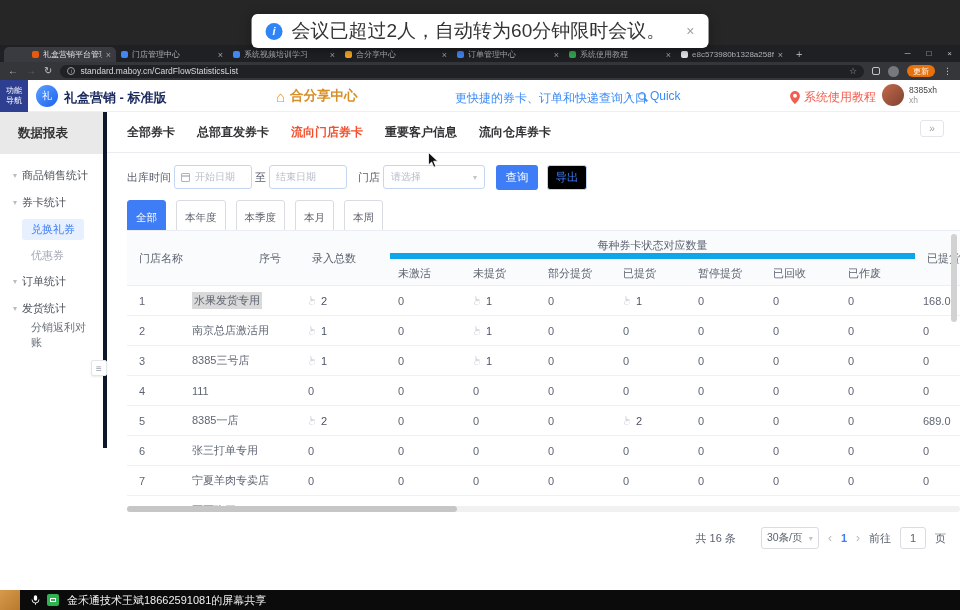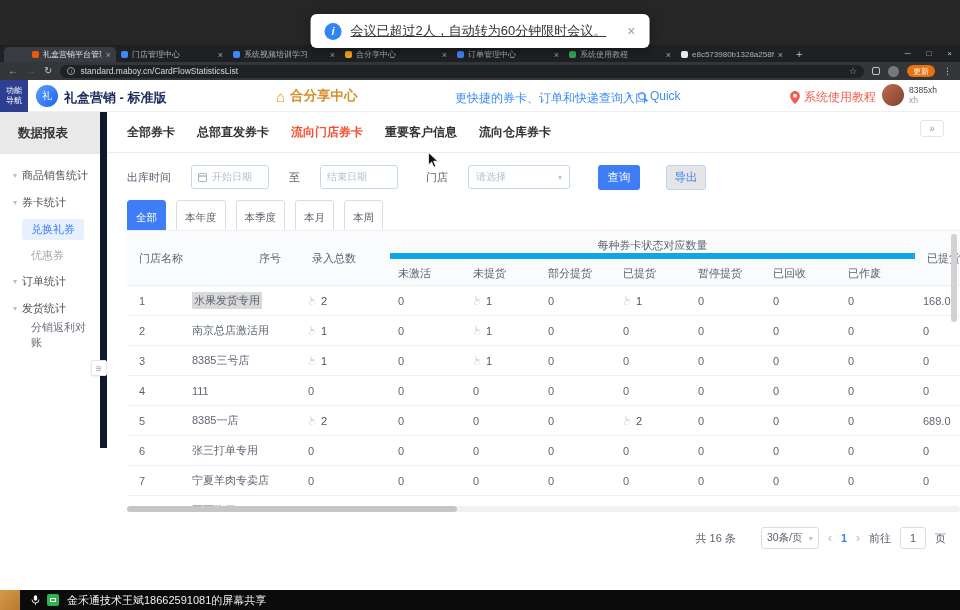--- a/index.html
+++ b/index.html
@@ -6,21 +6,21 @@
   body { margin:0; background:#000; font-family:"Liberation Sans","DejaVu Sans",sans-serif; }
   .screen { position:relative; width:960px; height:610px; background:#fff; overflow:hidden; }
 
   
   .win-top { position:absolute; left:0; top:0; width:960px; height:45px; background:#262626; }
   .notif { position:absolute; top:14px; left:50%; transform:translateX(-50%); height:34px;
            background:#fff; border-radius:6px; box-shadow:0 3px 12px rgba(0,0,0,.35);
            display:flex; align-items:center; padding:0 14px; gap:9px; z-index:100; }
   .notif-icon { width:17px; height:17px; border-radius:50%; background:#2f84f6; color:#fff;
                 font-size:11px; font-weight:bold; display:flex; align-items:center; justify-content:center; font-style:italic;}
-  .notif-text { font-size:13px; color:#333; white-space:nowrap;text-decoration:underline; }
+  .notif-text { font-size:19px; color:#333; white-space:nowrap; }
   .notif-close { margin-left:12px; color:#9aa0a8; font-size:14px; cursor:default; }
 
   .tabbar { position:absolute; left:0; top:45px; width:960px; height:17px; background:#1f2023;
             display:flex; align-items:flex-end; padding-left:4px; }
   .btab { width:112px; height:15px; display:flex; align-items:center; gap:4px; padding:0 5px;
           border-radius:5px 5px 0 0; overflow:hidden; flex:none; }
   .btab.active { background:#393b40;padding-left:28px; }
   .bfav { width:7px; height:7px; border-radius:2px; flex:none; }
   .btab-label { font-size:8px; color:#aab0b6; white-space:nowrap; overflow:hidden; flex:1; }
   .btab.active .btab-label { color:#dfe1e4; }
@@ -68,21 +68,21 @@
   .tutorial { position:absolute; left:790px; top:9px; display:flex; align-items:center; gap:4px; }
   .tutorial-text { font-size:12px; color:#f25d4e; }
   .user { position:absolute; left:882px; top:4px; display:flex; align-items:center; gap:5px; }
   .avatar { width:22px; height:22px; border-radius:50%; background:linear-gradient(135deg,#c46a4a,#7e4232); }
   .user-lines { display:flex; flex-direction:column; line-height:10px; }
   .user-l1 { font-size:8.5px; color:#444; }
   .user-l2 { font-size:8.5px; color:#999; }
 
   
   .sidebar { position:absolute; left:0; top:112px; width:107px; height:336px; background:#fff;
-             border-right:7px solid #0f172a; }
+             border-right:4px solid #0f172a; }
   .sidebar-title { height:42px; background:#e9e9e9; display:flex; align-items:center;
                    padding-left:18px; font-size:12.5px; font-weight:bold; color:#333; }
   .smenu { padding-top:8px; }
   .smenu-item { height:27px; display:flex; align-items:center; padding-left:13px; gap:5px;
                 font-size:11px; color:#4c5159; }
   .smenu-caret { font-size:8px; color:#b8bcc4; }
   .smenu-child { height:26px; display:flex; align-items:center; padding-left:22px; font-size:11px; color:#6a707a; }
   .smenu-child .pill { padding:3px 9px; border-radius:3px; }
   .smenu-child.active .pill { background:#e6f0ff; color:#3f7df6; }
   .smenu-child.muted { color:#a0a6b0; }
@@ -93,32 +93,32 @@
   
   .content { position:absolute; left:107px; top:112px; width:853px; height:478px; background:#fff; }
   .ct-tabs { position:absolute; left:20px; top:12px; display:flex; gap:22px; font-size:12px; font-weight:bold; color:#303133; }
   .ct-tab.active { color:#f4502f; }
   .ct-tabs-border { position:absolute; left:0; top:40px; width:853px; height:1px; background:#e9ecf0; }
   .collapse-btn { position:absolute; right:16px; top:8px; width:24px; height:17px; border:1px solid #e2e6ec;
                   border-radius:3px; display:flex; align-items:center; justify-content:center;
                   color:#98a0ac; font-size:10px; }
 
   .filter-row { position:absolute; left:20px; top:52px; height:26px; display:flex; align-items:center;
-                gap:20px; font-size:11px; color:#5a616e;text-align:right; }
+                gap:3px; font-size:11px; color:#5a616e;text-align:right; }
   .date-box { width:78px; height:24px; border:1px solid #c5d6f2; border-radius:3px; display:flex;
               align-items:center; padding:0 6px; gap:5px; background:#fff; }
   .cal-icon { width:9px; height:9px; border:1px solid #aab2c0; border-radius:1px; position:relative; flex:none;}
   .cal-icon::before { content:''; position:absolute; top:1px; left:0; right:0; height:2px; background:#c3c9d4; }
   .ph { font-size:10px; color:#b6bcc8; white-space:nowrap; }
   .store-select { width:102px; height:24px; border:1px solid #c5d6f2; border-radius:3px; display:flex;
                   align-items:center; justify-content:space-between; padding:0 7px; background:#fff; }
   .sel-caret { font-size:8px; color:#c0c4cc; }
   .btn-primary { width:42px; height:25px; background:#3f7df6; color:#fff; font-size:11.5px;
                  border-radius:3px; display:flex; align-items:center; justify-content:center; margin-left:8px; }
-  .btn-plain { width:40px; height:25px; background:#e5e5e5; color:#3f7df6; font-size:11.5px;
+  .btn-plain { width:40px; height:25px; background:#000000; color:#3f7df6; font-size:11.5px;
                border:1px solid #bad3fa; border-radius:3px; display:flex; align-items:center;
                justify-content:center; margin-left:6px; }
 
   .chip-row { position:absolute; left:20px; top:88px; display:flex; gap:10px; }
   .chip { height:36px; border-radius:3px; font-size:10.5px; display:flex; align-items:center;
           padding:0 8px; background:#fff; border:1px solid #d9dce3; color:#5a5f6a; }
   .chip.active { background:#3f7df6; border-color:#3f7df6; color:#fff; }
 
   
   .table-wrap { position:absolute; left:20px; top:118px; width:833px; height:282px; overflow:hidden; }

